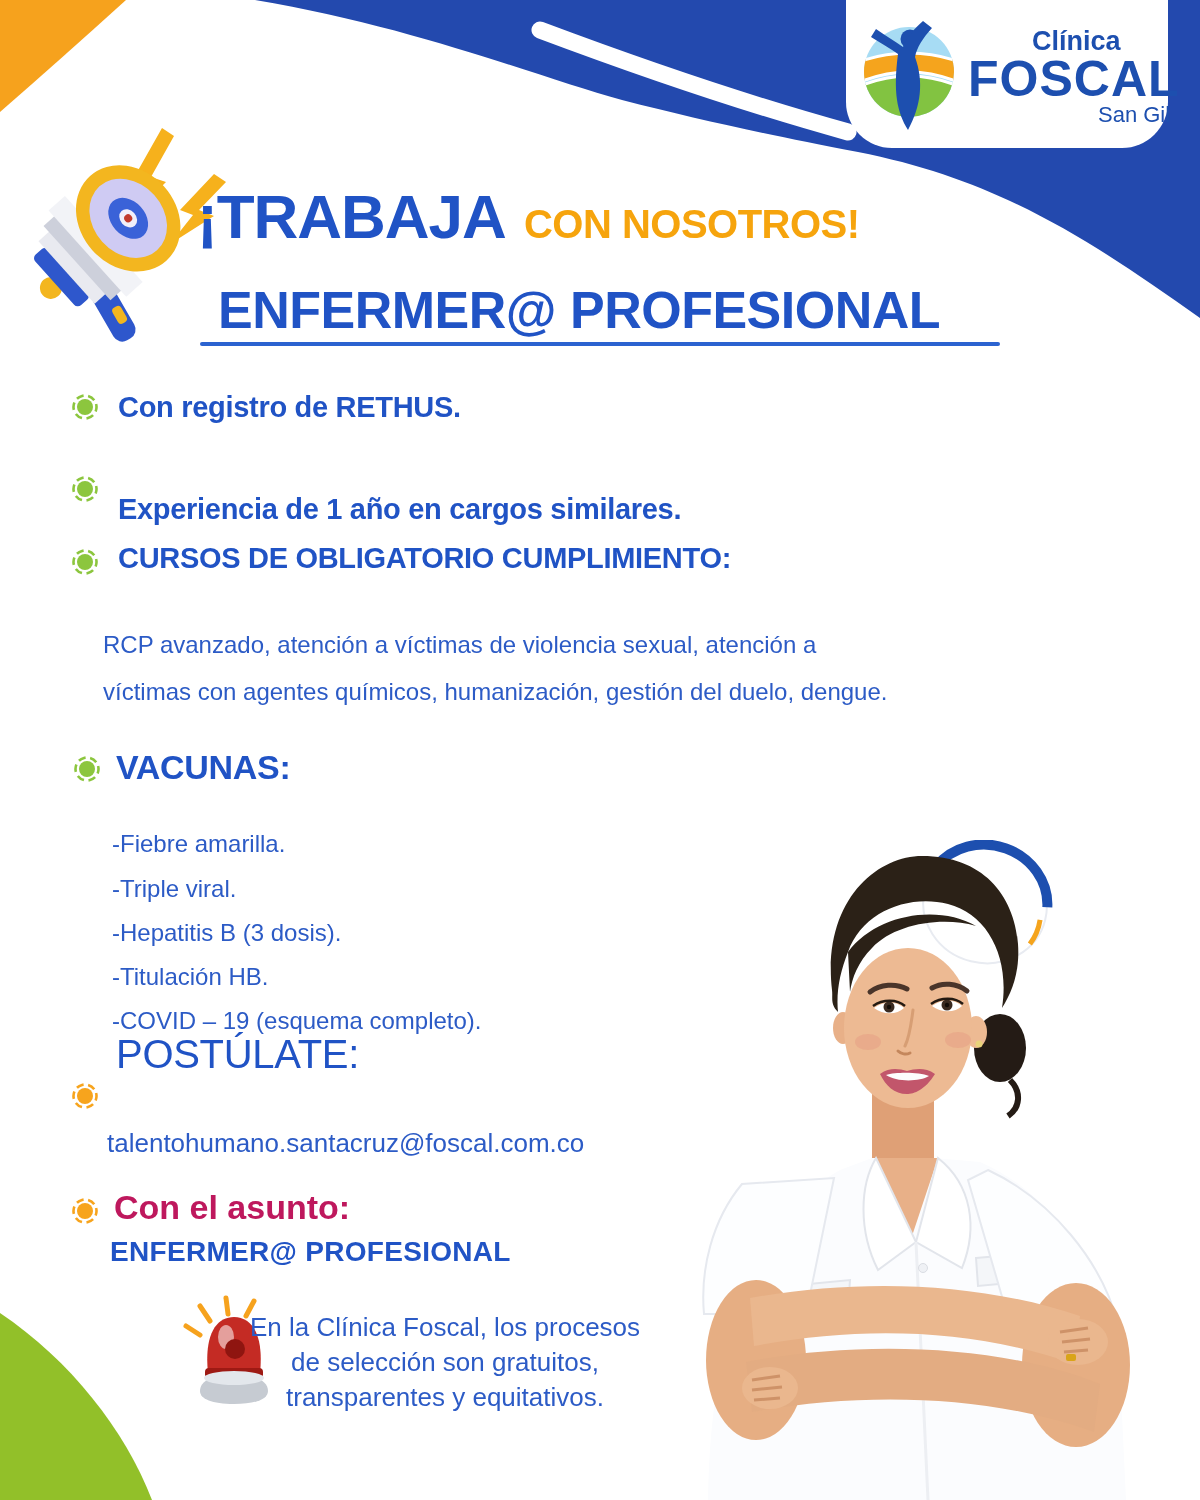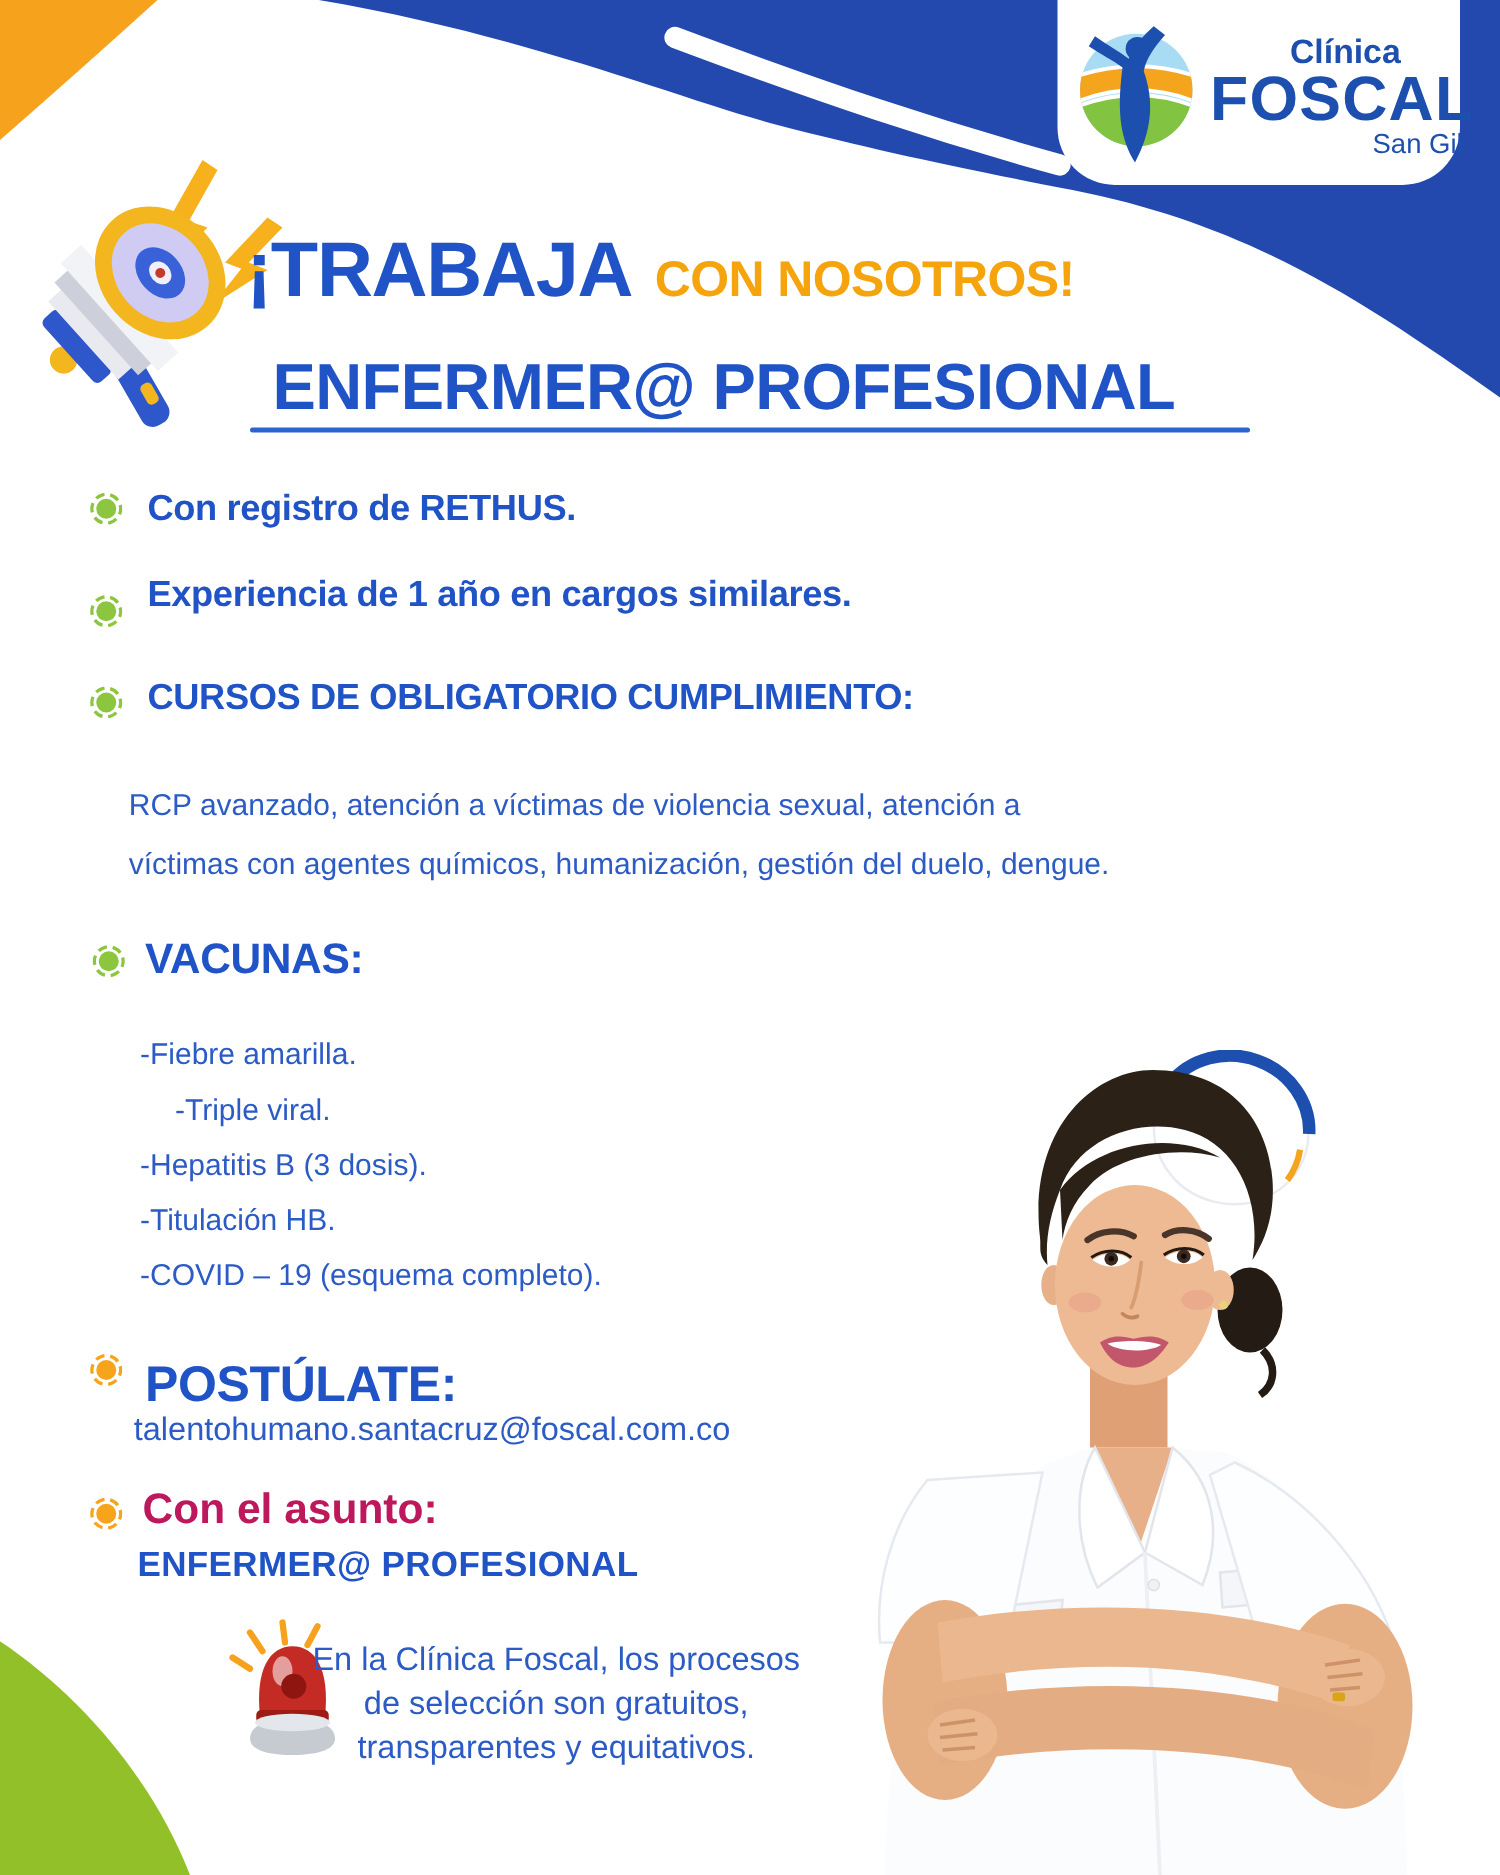--- a/index.html
+++ b/index.html
@@ -70,48 +70,48 @@
 <svg class="bullet z2" style="left:72px;top:394px;" viewBox="0 0 26 26">
   <circle cx="13" cy="13" r="8" fill="#8CC63E"></circle>
   <circle cx="13" cy="13" r="11.5" fill="none" stroke="#8CC63E" stroke-width="2.6" stroke-dasharray="7.5 4.5" transform="rotate(-15 13 13)"></circle>
 </svg>
 <div class="abs z2 req-text" style="left:118px;top:391px;">Con registro de RETHUS.</div>
 
 <svg class="bullet z2" style="left:72px;top:476px;" viewBox="0 0 26 26">
   <circle cx="13" cy="13" r="8" fill="#8CC63E"></circle>
   <circle cx="13" cy="13" r="11.5" fill="none" stroke="#8CC63E" stroke-width="2.6" stroke-dasharray="7.5 4.5" transform="rotate(-15 13 13)"></circle>
 </svg>
-<div class="abs z2 req-text" style="left:118px;top:460px;">Experiencia de 1 año en cargos similares.</div>
+<div class="abs z2 req-text" style="left:118px;top:493px;">Experiencia de 1 año en cargos similares.</div>
 
 <svg class="bullet z2" style="left:72px;top:549px;" viewBox="0 0 26 26">
   <circle cx="13" cy="13" r="8" fill="#8CC63E"></circle>
   <circle cx="13" cy="13" r="11.5" fill="none" stroke="#8CC63E" stroke-width="2.6" stroke-dasharray="7.5 4.5" transform="rotate(-15 13 13)"></circle>
 </svg>
 <div class="abs z2 req-text" style="left:118px;top:542px;">CURSOS DE OBLIGATORIO CUMPLIMIENTO:</div>
 
 <div class="abs z2 list-line" style="left:103px;top:631px;">RCP avanzado, atención a víctimas de violencia sexual, atención a</div>
 <div class="abs z2 list-line" style="left:103px;top:678px;">víctimas con agentes químicos, humanización, gestión del duelo, dengue.</div>
 
 <svg class="bullet z2" style="left:74px;top:756px;" viewBox="0 0 26 26">
   <circle cx="13" cy="13" r="8" fill="#8CC63E"></circle>
   <circle cx="13" cy="13" r="11.5" fill="none" stroke="#8CC63E" stroke-width="2.6" stroke-dasharray="7.5 4.5" transform="rotate(-15 13 13)"></circle>
 </svg>
 <div class="abs z2" style="left:116px;top:748px;font-size:34px;font-weight:800;color:#2053C5;letter-spacing:-0.3px;">VACUNAS:</div>
 
 <div class="abs z2 list-line" style="left:112px;top:830px;">-Fiebre amarilla.</div>
-<div class="abs z2 list-line" style="left:112px;top:875px;margin-left:28px;">-Triple viral.</div>
+<div class="abs z2 list-line" style="left:112px;top:875px;">-Triple viral.</div>
 <div class="abs z2 list-line" style="left:112px;top:919px;">-Hepatitis B (3 dosis).</div>
 <div class="abs z2 list-line" style="left:112px;top:963px;">-Titulación HB.</div>
 <div class="abs z2 list-line" style="left:112px;top:1007px;">-COVID – 19 (esquema completo).</div>
 
 <svg class="bullet z2" style="left:72px;top:1083px;" viewBox="0 0 26 26">
   <circle cx="13" cy="13" r="8" fill="#F7A41D"></circle>
   <circle cx="13" cy="13" r="11.5" fill="none" stroke="#F7A41D" stroke-width="2.6" stroke-dasharray="7.5 4.5" transform="rotate(-15 13 13)"></circle>
 </svg>
-<div class="abs z2" style="left:116px;top:1086px;font-size:40px;font-weight:700;color:#2053C5;letter-spacing:-0.3px;">POSTÚLATE:</div>
+<div class="abs z2" style="left:116px;top:1032px;font-size:40px;font-weight:400;color:#2053C5;letter-spacing:-0.3px;">POSTÚLATE:</div>
 <div class="abs z2" style="left:107px;top:1128px;font-size:26px;font-weight:400;color:#2C5BC6;">talentohumano.santacruz@foscal.com.co</div>
 
 <svg class="bullet z2" style="left:72px;top:1198px;" viewBox="0 0 26 26">
   <circle cx="13" cy="13" r="8" fill="#F7A41D"></circle>
   <circle cx="13" cy="13" r="11.5" fill="none" stroke="#F7A41D" stroke-width="2.6" stroke-dasharray="7.5 4.5" transform="rotate(-15 13 13)"></circle>
 </svg>
 <div class="abs z2" style="left:114px;top:1188px;font-size:34px;font-weight:800;color:#be185d;">Con el asunto:</div>
 <div class="abs z2" style="left:110px;top:1236px;font-size:28px;font-weight:600;color:#2053C5;letter-spacing:0.3px;">ENFERMER@ PROFESIONAL</div>
 
 <svg class="abs z2" style="left:180px;top:1295px;" width="110" height="110" viewBox="0 0 110 110">

